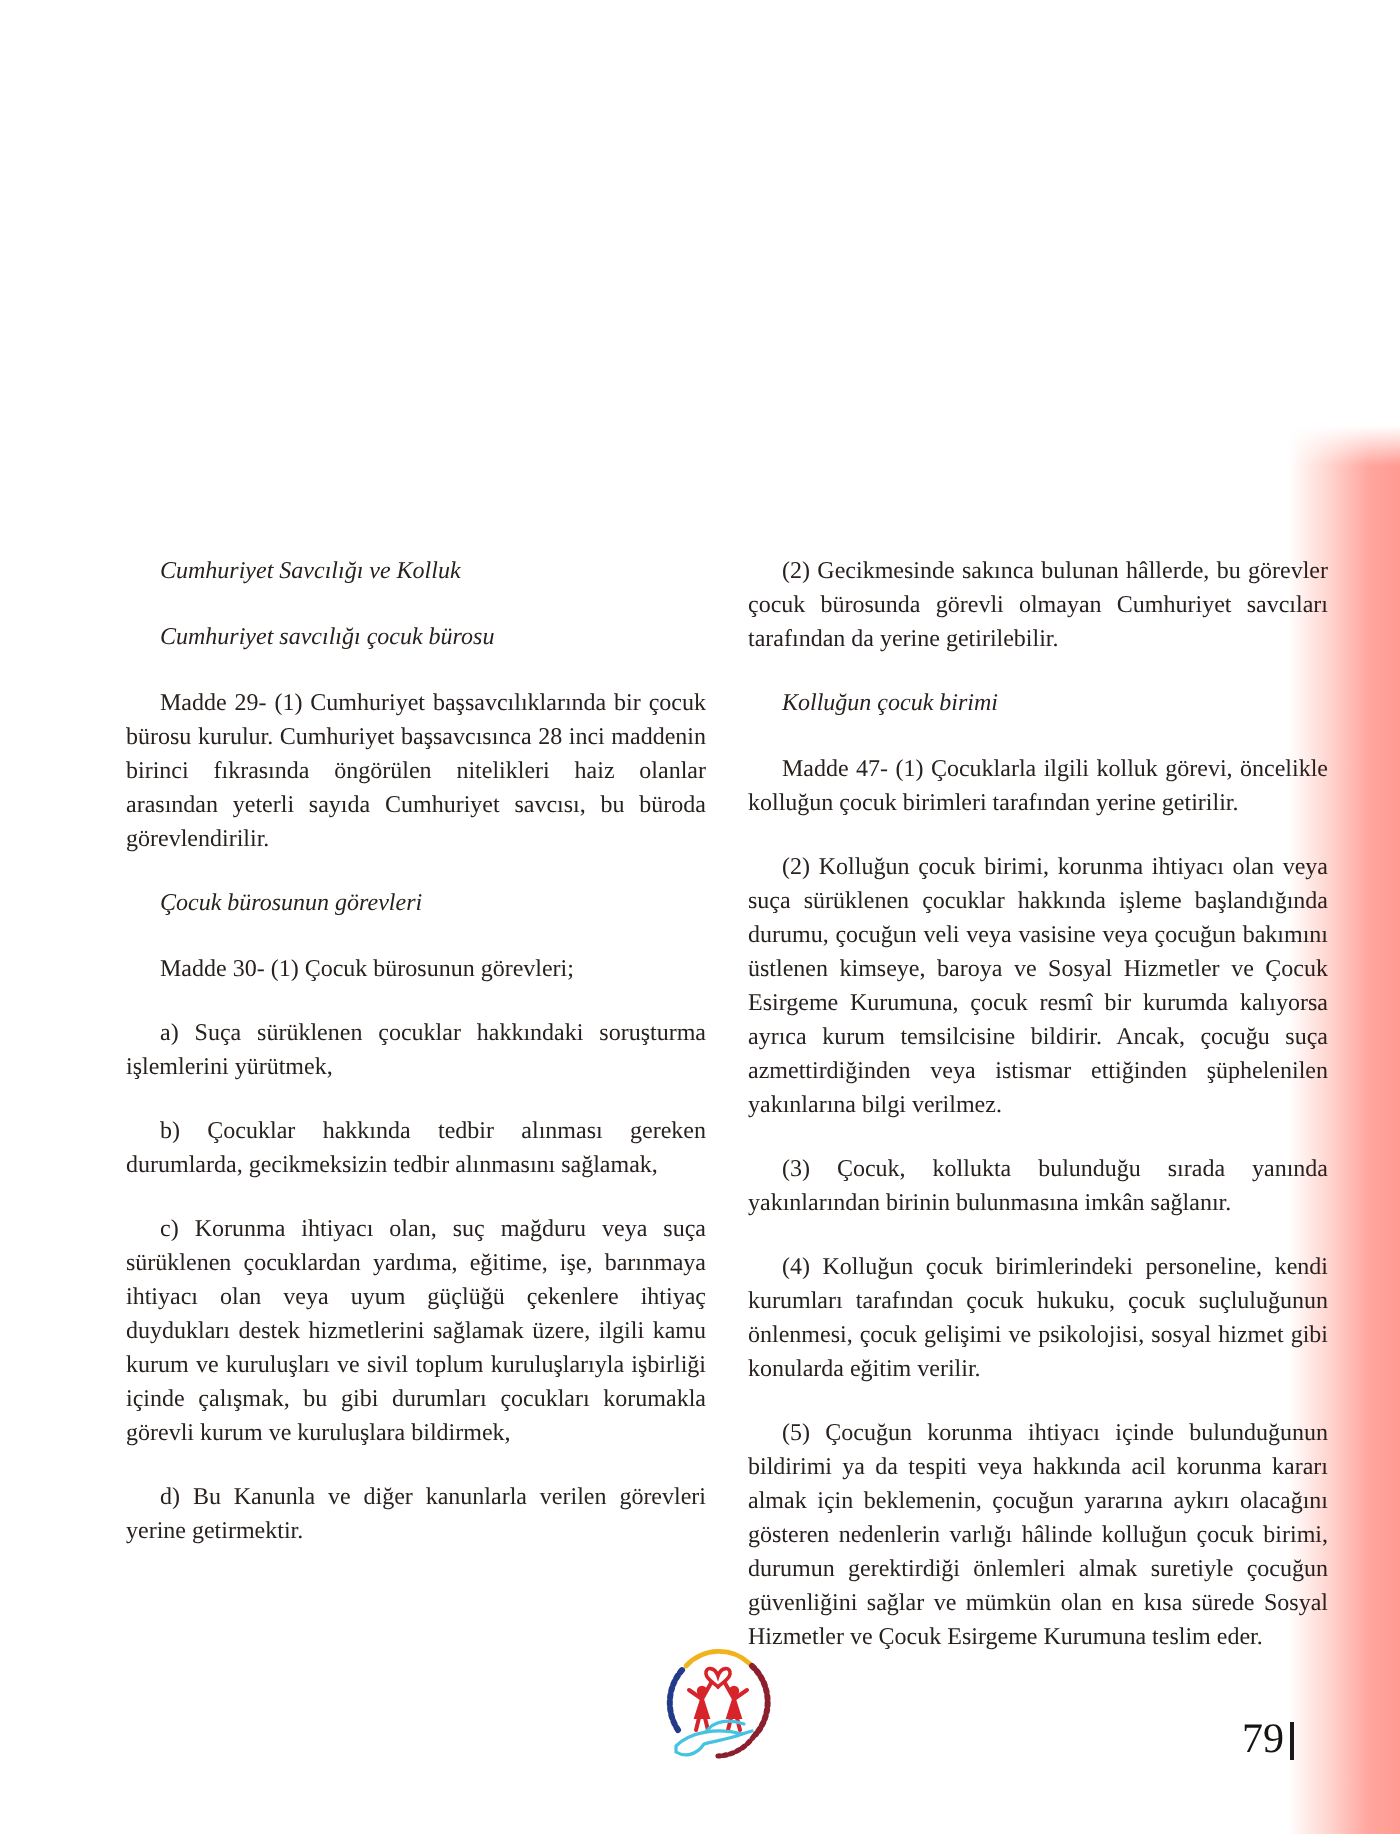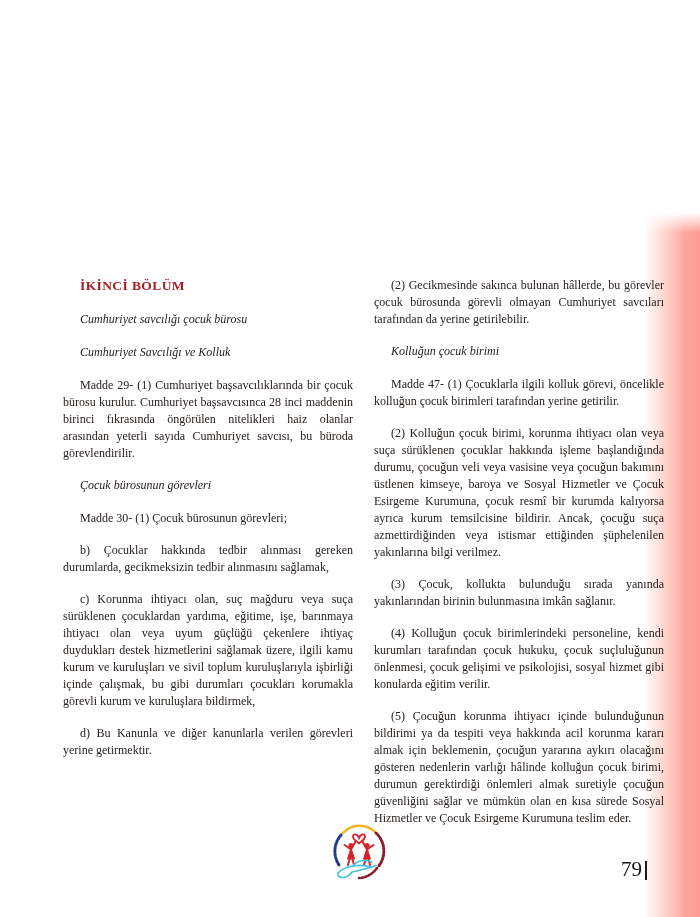--- a/index.html
+++ b/index.html
@@ -96,32 +96,32 @@
 </head>
 <body>
 
 <div class="page">
 
   <div class="pink-band"></div>
 
   <div class="columns">
 
     <div class="col">
-      <div class="section-heading">İKİNCİ BÖLÜM</div>
+
+      <div class="subheading">Cumhuriyet Savcılığı ve Kolluk</div>
 
       <div class="subheading">Cumhuriyet savcılığı çocuk bürosu</div>
-
-      <div class="subheading">Cumhuriyet Savcılığı ve Kolluk</div>
 
       <p><span class="lead">Madde 29-</span><span> (1) Cumhuriyet başsavcılıklarında bir çocuk bürosu kurulur. Cumhuriyet başsavcısınca 28 inci maddenin birinci fıkrasında öngörülen nitelikleri haiz olanlar arasından yeterli sayıda Cumhuriyet savcısı, bu büroda görevlendirilir.</span></p>
 
       <div class="subheading">Çocuk bürosunun görevleri</div>
 
       <p><span class="lead">Madde 30-</span><span> (1) Çocuk bürosunun görevleri;</span></p>
 
+      <p>a) Suça sürüklenen çocuklar hakkındaki soruşturma işlemlerini yürütmek,</p>
       <p>b) Çocuklar hakkında tedbir alınması gereken durumlarda, gecikmeksizin tedbir alınmasını sağlamak,</p>
       <p>c) Korunma ihtiyacı olan, suç mağduru veya suça sürüklenen çocuklardan yardıma, eğitime, işe, barınmaya ihtiyacı olan veya uyum güçlüğü çekenlere ihtiyaç duydukları destek hizmetlerini sağlamak üzere, ilgili kamu kurum ve kuruluşları ve sivil toplum kuruluşlarıyla işbirliği içinde çalışmak, bu gibi durumları çocukları korumakla görevli kurum ve kuruluşlara bildirmek,</p>
       <p>d) Bu Kanunla ve diğer kanunlarla verilen görevleri yerine getirmektir.</p>
     </div>
 
     <div class="col">
       <p>(2) Gecikmesinde sakınca bulunan hâllerde, bu görevler çocuk bürosunda görevli olmayan Cumhuriyet savcıları tarafından da yerine getirilebilir.</p>
 
       <div class="subheading">Kolluğun çocuk birimi</div>
 

